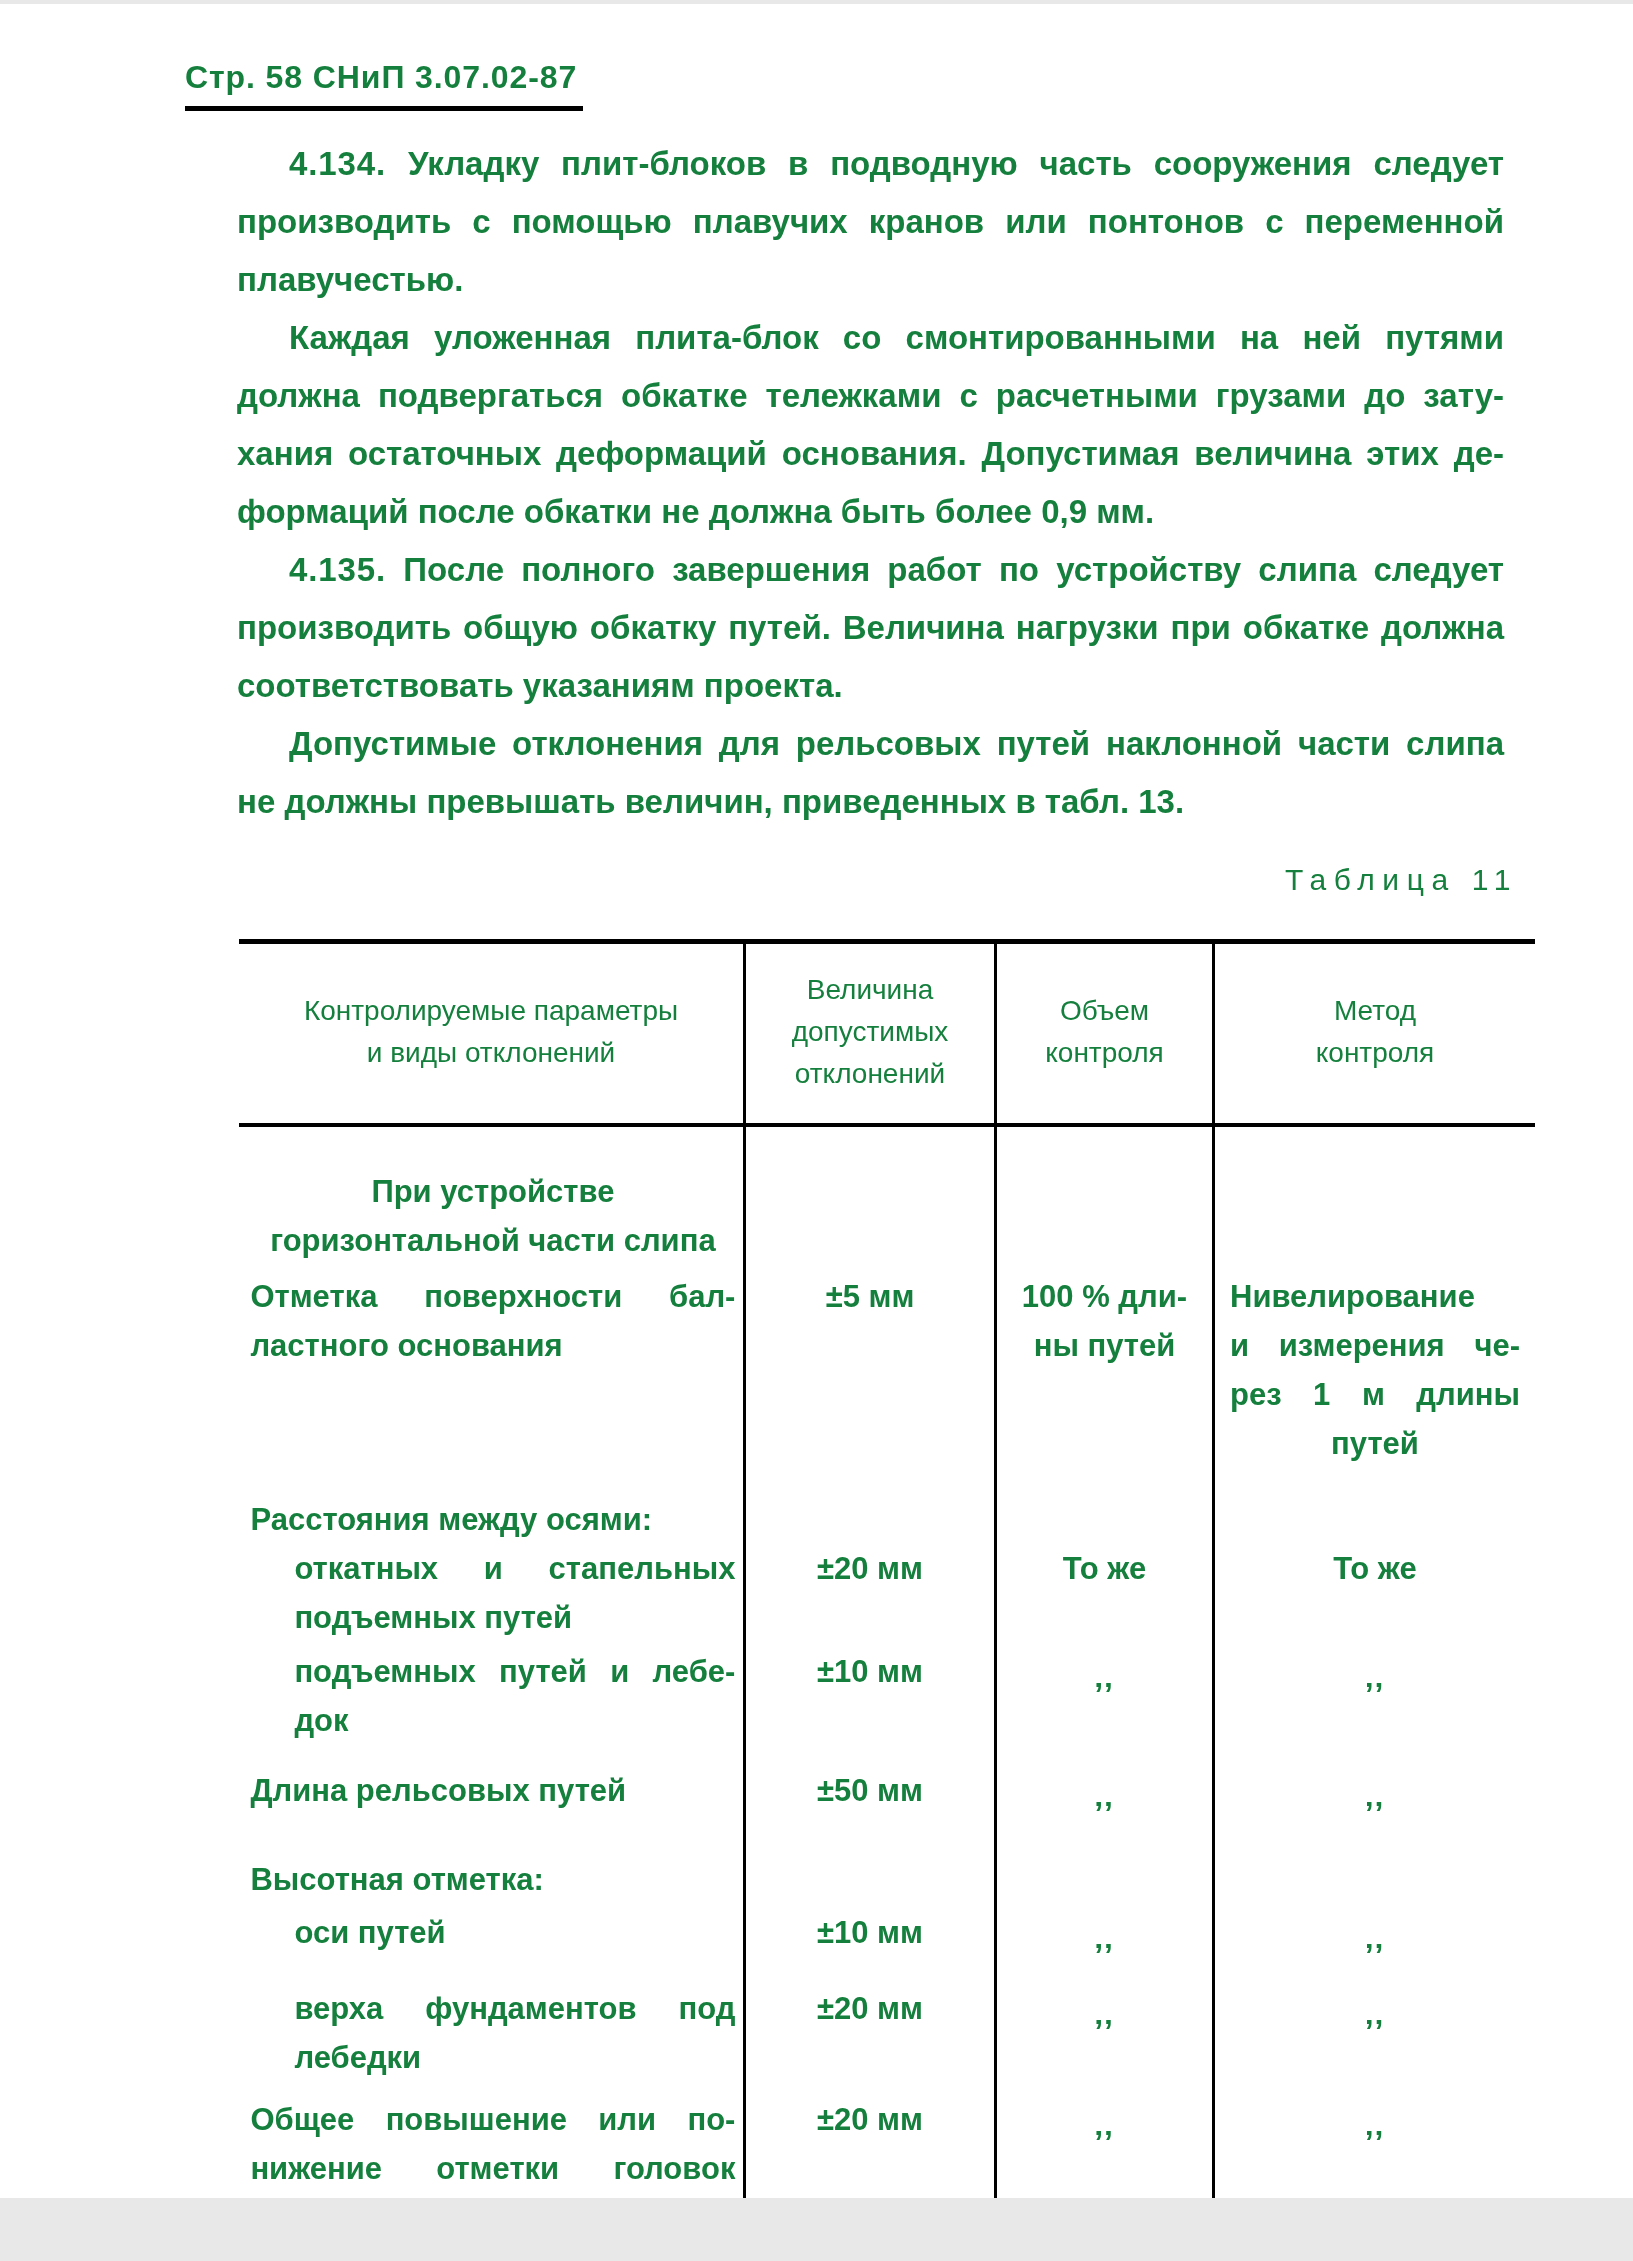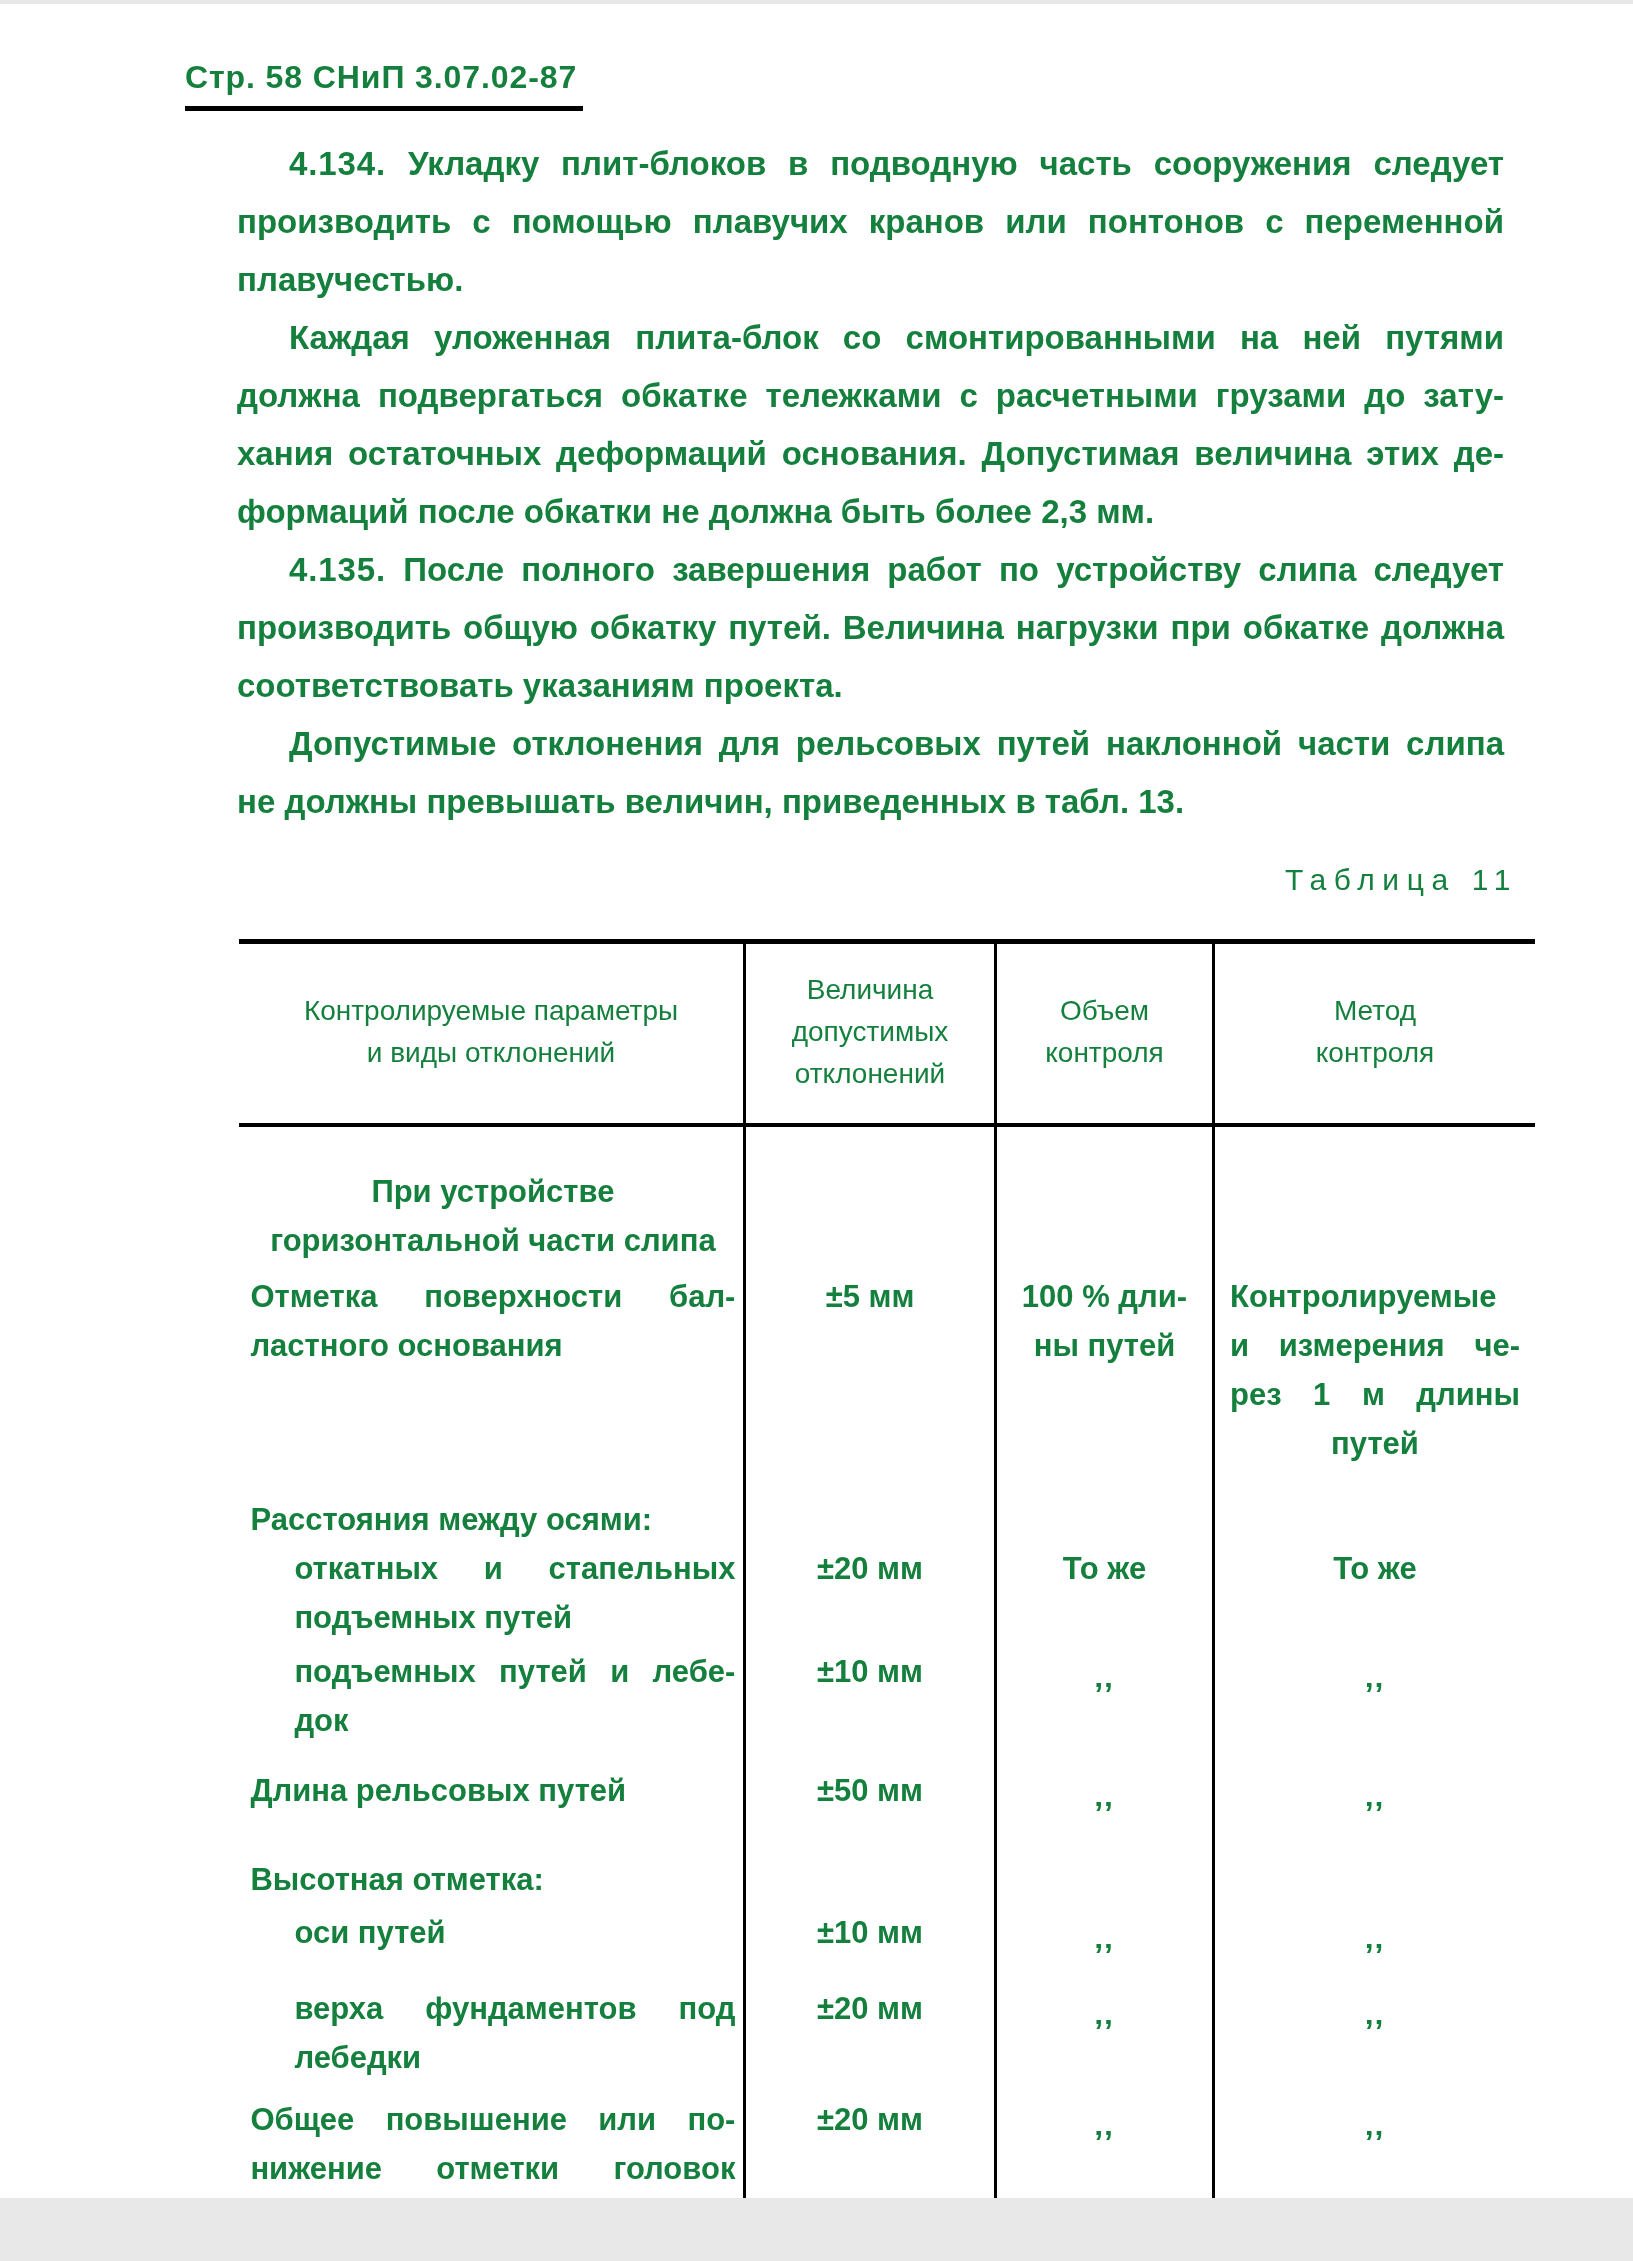--- a/index.html
+++ b/index.html
@@ -98,21 +98,21 @@
   <div class="body-text">
       <div class="para">
         <div class="line just indent"><span class="pnum">4.134.</span> Укладку плит-блоков в подводную часть сооружения следует</div>
         <div class="line just">производить с помощью плавучих кранов или понтонов с переменной</div>
         <div class="line">плавучестью.</div>
       </div>
       <div class="para">
         <div class="line just indent">Каждая уложенная плита-блок со смонтированными на ней путями</div>
         <div class="line just">должна подвергаться обкатке тележками с расчетными грузами до зату-</div>
         <div class="line just">хания остаточных деформаций основания. Допустимая величина этих де-</div>
-        <div class="line">формаций после обкатки не должна быть более 2,3 мм.</div>
+        <div class="line">формаций после обкатки не должна быть более 0,9 мм.</div>
       </div>
       <div class="para">
         <div class="line just indent"><span class="pnum">4.135.</span> После полного завершения работ по устройству слипа следует</div>
         <div class="line just">производить общую обкатку путей. Величина нагрузки при обкатке должна</div>
         <div class="line">соответствовать указаниям проекта.</div>
       </div>
       <div class="para">
         <div class="line just indent">Допустимые отклонения для рельсовых путей наклонной части слипа</div>
         <div class="line">не должны превышать величин, приведенных в табл. 13.</div>
       </div>
@@ -148,21 +148,21 @@
       <div class="cell td c1 v" style="padding-top: 7.6px;">
         <div class="line just">Отметка поверхности бал-</div>
         <div class="line">ластного основания</div>
       </div>
       <div class="cell td c2 v valcell" style="padding-top: 7.6px;">±5 мм</div>
       <div class="cell td c3 v" style="padding-top: 7.6px;">
         <div class="line center">100 % дли-</div>
         <div class="line center">ны путей</div>
       </div>
       <div class="cell td c4" style="padding-top: 7.6px;">
-        <div class="line just">Контролируемые</div>
+        <div class="line just">Нивелирование</div>
         <div class="line just">и измерения че-</div>
         <div class="line just">рез 1 м длины</div>
         <div class="line center">путей</div>
       </div>
       <div class="cell td c1 v" style="padding-top: 26.5px;">
         <div class="line">Расстояния между осями:</div>
       </div>
       <div class="cell td c2 v" style="padding-top: 26.5px;"></div>
       <div class="cell td c3 v" style="padding-top: 26.5px;"></div>
       <div class="cell td c4" style="padding-top: 26.5px;"></div>

